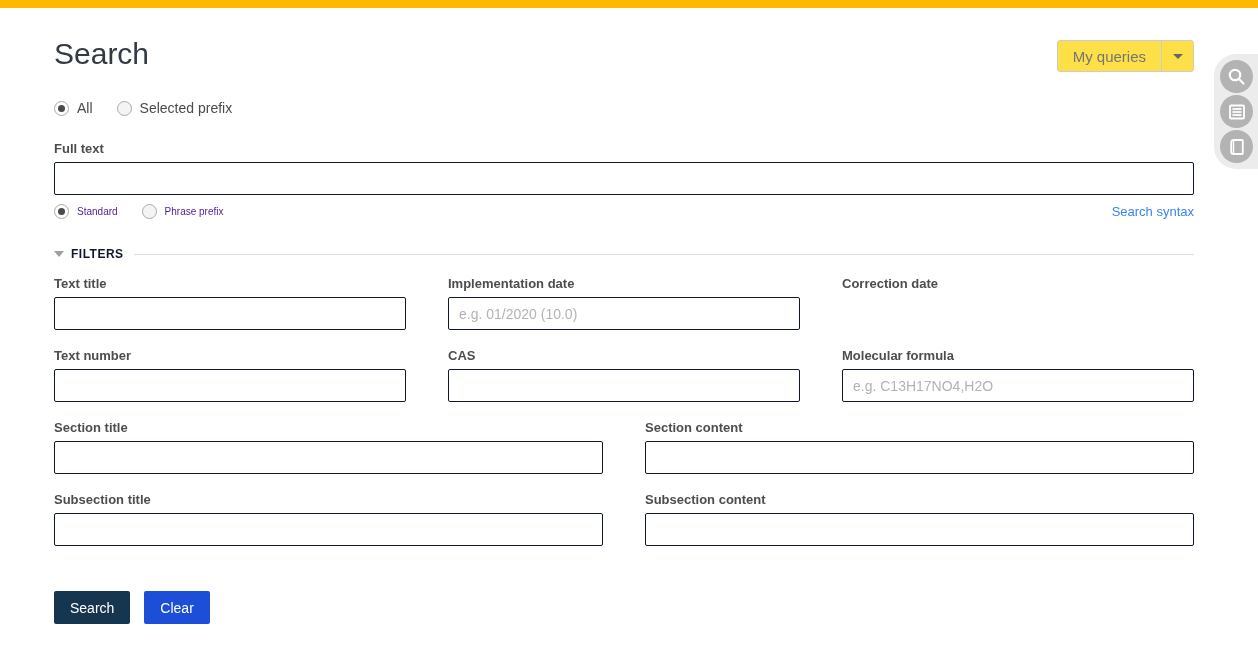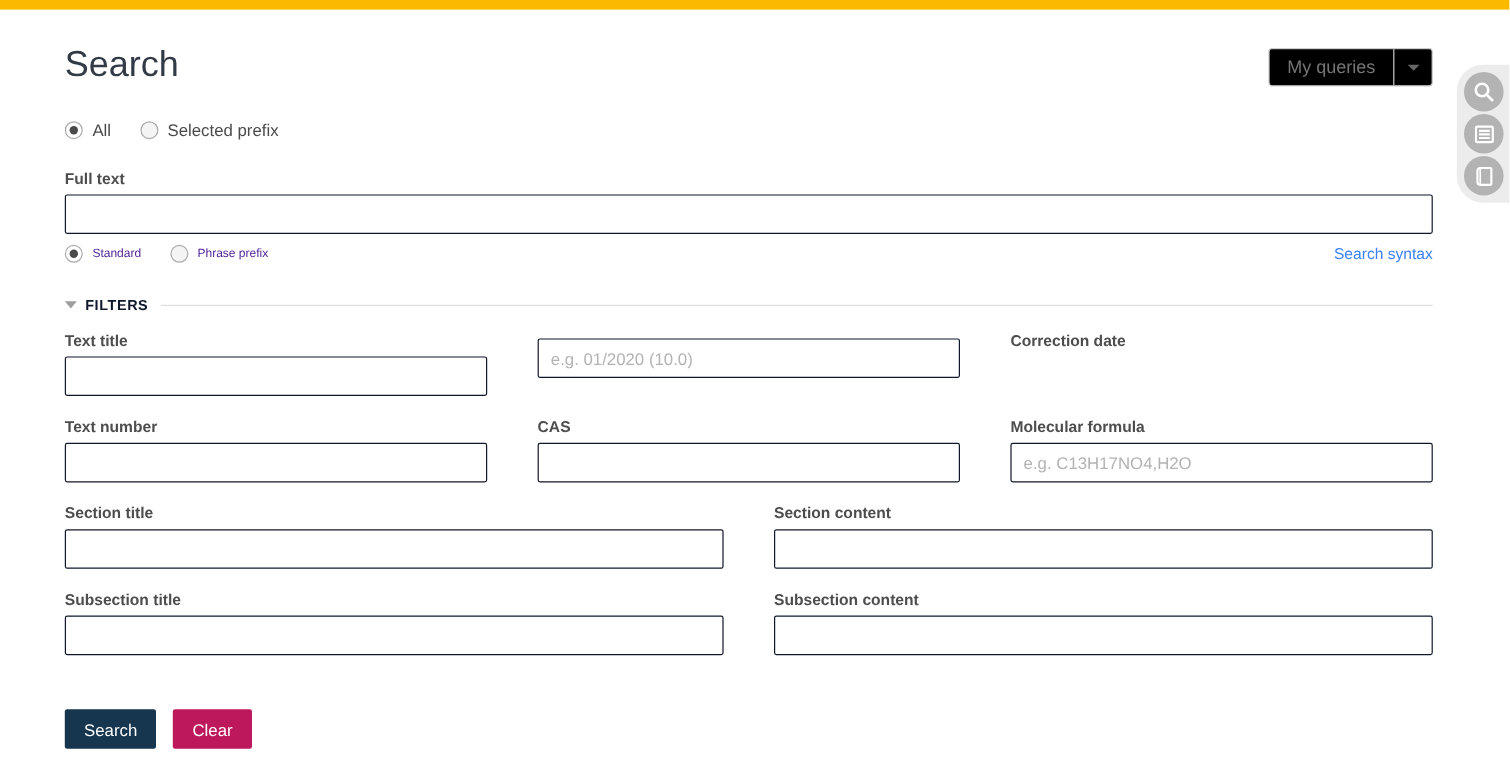--- a/index.html
+++ b/index.html
@@ -36,21 +36,21 @@
     font-weight: 400;
     color: #323a45;
     line-height: 36px;
     margin: 0;
   }
   .btn-group {
     display: flex;
     margin-top: 4px;
     border: 1px solid #cccccc;
     border-radius: 3px;
-    background: #000000;
+    background: #fde047;
     height: 32px;
   }
   .btn-group .main-seg {
     padding: 0 15px;
     font-size: 15px;
     color: #757575;
     display: flex;
     align-items: center;
     cursor: pointer;
     background: transparent;
@@ -189,21 +189,21 @@
     height: 33px;
     border: none;
     border-radius: 2px;
     color: #ffffff;
     font-size: 14px;
     font-family: inherit;
     padding: 0 16px;
     cursor: pointer;
   }
   .btn-search { background: #16364f; }
-  .btn-clear  { background: #be185d; }
+  .btn-clear  { background: #1d4ed8; }
 
   
   .side-toolbar {
     position: absolute;
     top: 54px;
     right: 0;
     width: 44px;
     background: #ececec;
     border-radius: 22px 0 0 22px;
     padding: 6px 0 6px 6px;
@@ -274,20 +274,21 @@
     <span class="filters-title">FILTERS</span>
     <span class="filters-rule"></span>
   </div>
 
   <div class="field-row">
     <div class="field-col">
       <label class="field-label">Text title</label>
       <input class="text-input" type="text" placeholder="" style="">
     </div>
     <div class="field-col">
+      <label class="field-label">Implementation date</label>
       <input class="text-input" type="text" placeholder="e.g. 01/2020 (10.0)" style="">
     </div>
     <div class="field-col">
       <label class="field-label">Correction date</label>
     </div>
   </div>
 
   <div class="field-row">
     <div class="field-col">
       <label class="field-label">Text number</label>

